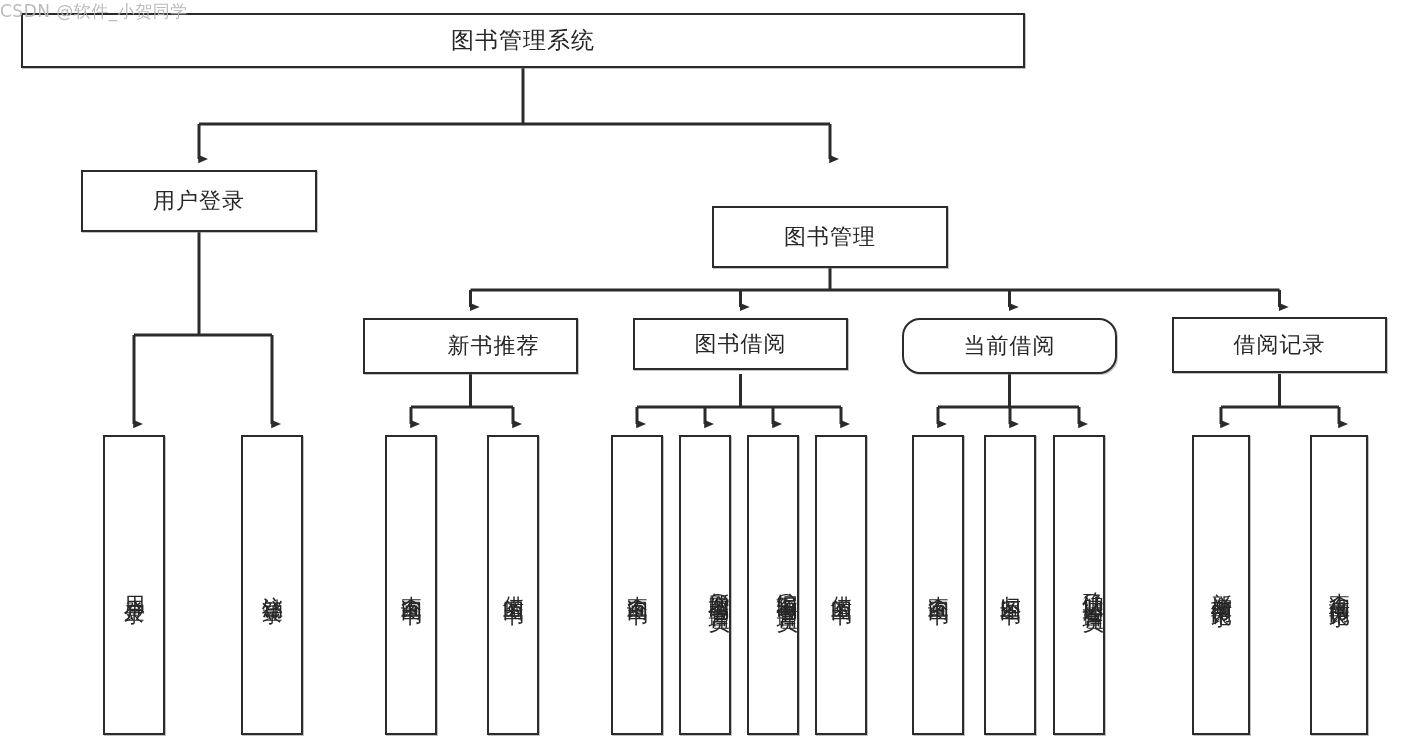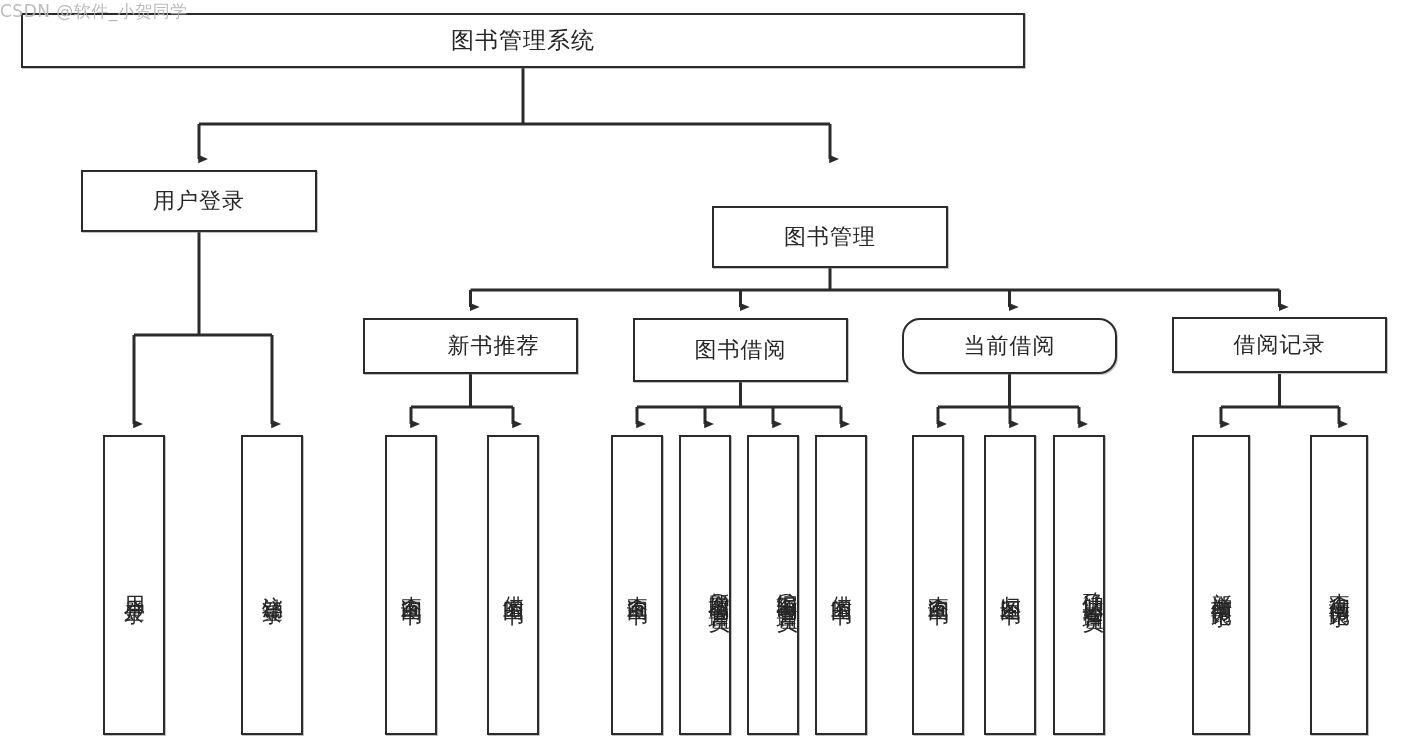--- a/index.html
+++ b/index.html
@@ -126,21 +126,21 @@
       </div>
       <div class="node node-h" style="left: 81px; top: 170px; width: 236px; height: 62px;">
         <span>用户登录</span>
       </div>
       <div class="node node-h" style="left: 712px; top: 170px; width: 236px; height: 62px; margin-top: 36px;">
         <span>图书管理</span>
       </div>
       <div class="node node-h" style="left: 363px; top: 318px; width: 215px; height: 56px; padding-left: 46px;">
         <span>新书推荐</span>
       </div>
-      <div class="node node-h" style="left: 633px; top: 318px; width: 215px; height: 64px;">
+      <div class="node node-h" style="left: 633px; top: 318px; width: 215px; height: 52px;">
         <span>图书借阅</span>
       </div>
       <div class="node node-h" style="left: 902px; top: 318px; width: 215px; height: 56px; border-radius: 18px;">
         <span>当前借阅</span>
       </div>
       <div class="node node-h" style="left: 1172px; top: 317px; width: 215px; height: 56px;">
         <span>借阅记录</span>
       </div>
       <div class="node node-v mid-text" style="left: 103px; top: 435px; width: 62px; height: 300px;">
         <span>用户登录</span>

